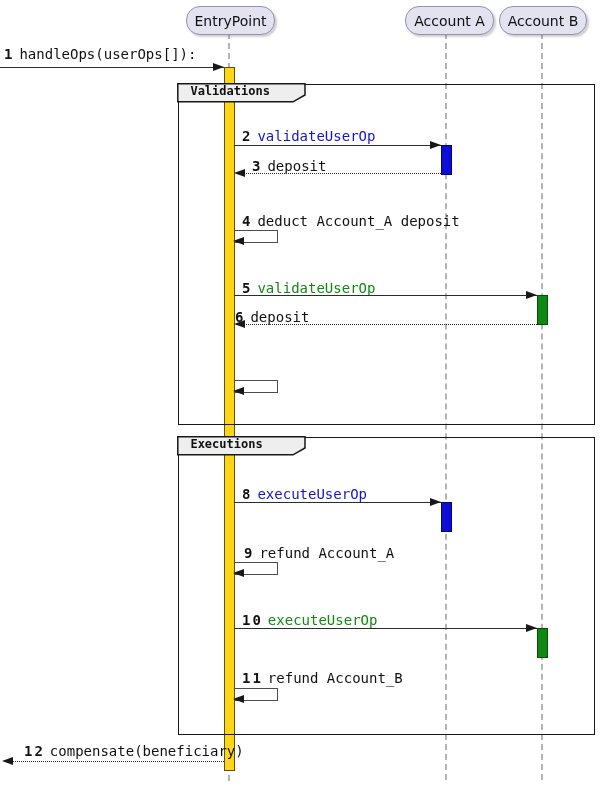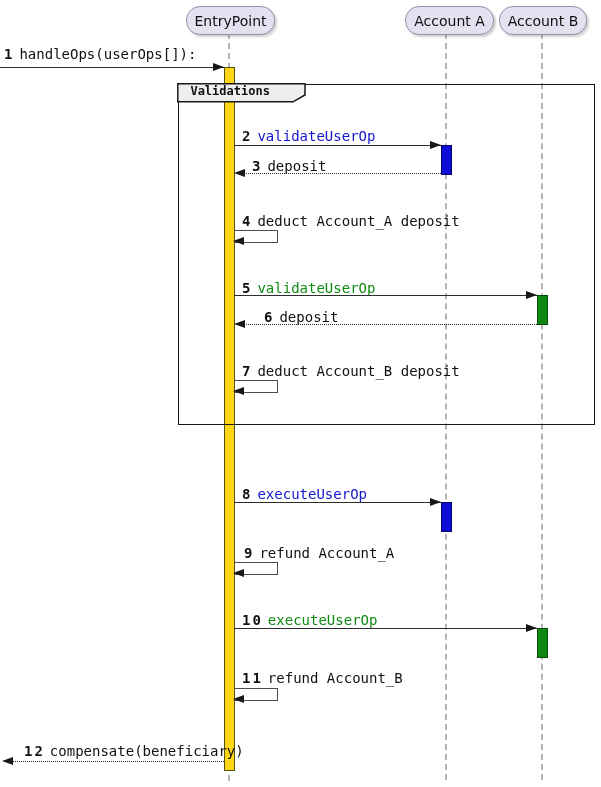--- a/index.html
+++ b/index.html
@@ -54,20 +54,28 @@
 
   <div class="frame" style="left:178px;top:84px;width:415px;height:339px">
     <div class="frame-header">
       <svg width="130" height="20">
         <polygon points="0.8,0.8 128,0.8 128,12 116,18.8 0.8,18.8" fill="#EEEEEE" stroke="#181818" stroke-width="1.5"></polygon>
       </svg>
       <div class="frame-label">Validations</div>
     </div>
   </div>
 
+  <div class="frame" style="left:178px;top:437px;width:415px;height:296px">
+    <div class="frame-header">
+      <svg width="130" height="20">
+        <polygon points="0.8,0.8 128,0.8 128,12 116,18.8 0.8,18.8" fill="#EEEEEE" stroke="#181818" stroke-width="1.5"></polygon>
+      </svg>
+      <div class="frame-label">Executions</div>
+    </div>
+  </div>
 
   <div class="msg" style="left:4px;top:47px">
     <span class="num">1</span><span style="color: rgb(17, 17, 17);">handleOps(userOps[]):</span>
   </div>
   <div class="line" style="left:0;top:67px;width:224px"></div>
   <div class="arrow-r" style="left:213px;top:62.5px"></div>
 
   <div class="msg" style="left:242px;top:129px">
     <span class="num">2</span><span style="color: rgb(20, 20, 206);">validateUserOp</span>
   </div>
@@ -85,29 +93,26 @@
   </div>
   <div class="selfloop" style="left:234px;top:230px"></div>
   <div class="arrow-l" style="left:233px;top:236.5px"></div>
 
   <div class="msg" style="left:242px;top:281px">
     <span class="num">5</span><span style="color: rgb(16, 138, 18);">validateUserOp</span>
   </div>
   <div class="line" style="left:234px;top:295px;width:303px"></div>
   <div class="arrow-r" style="left:526px;top:290.5px"></div>
 
-  <div class="msg" style="left:264px;top:310px">
+  <div class="msg" style="left:235px;top:310px">
     <span class="num">6</span><span style="color: rgb(17, 17, 17);">deposit</span>
   </div>
   <div class="line dotted" style="left:236px;top:324px;width:301px"></div>
   <div class="arrow-l" style="left:234px;top:319.5px"></div>
 
-  <div class="msg" style="left:242px;top:364px">
-    <span class="num">7</span><span style="color: rgb(17, 17, 17);">deduct Account_B deposit</span>
-  </div>
   <div class="selfloop" style="left:234px;top:380px"></div>
   <div class="arrow-l" style="left:233px;top:386.5px"></div>
 
   <div class="msg" style="left:242px;top:487px">
     <span class="num">8</span><span style="color: rgb(20, 20, 206);">executeUserOp</span>
   </div>
   <div class="line" style="left:234px;top:502px;width:207px"></div>
   <div class="arrow-r" style="left:430px;top:497.5px"></div>
 
   <div class="msg" style="left:244px;top:546px">

